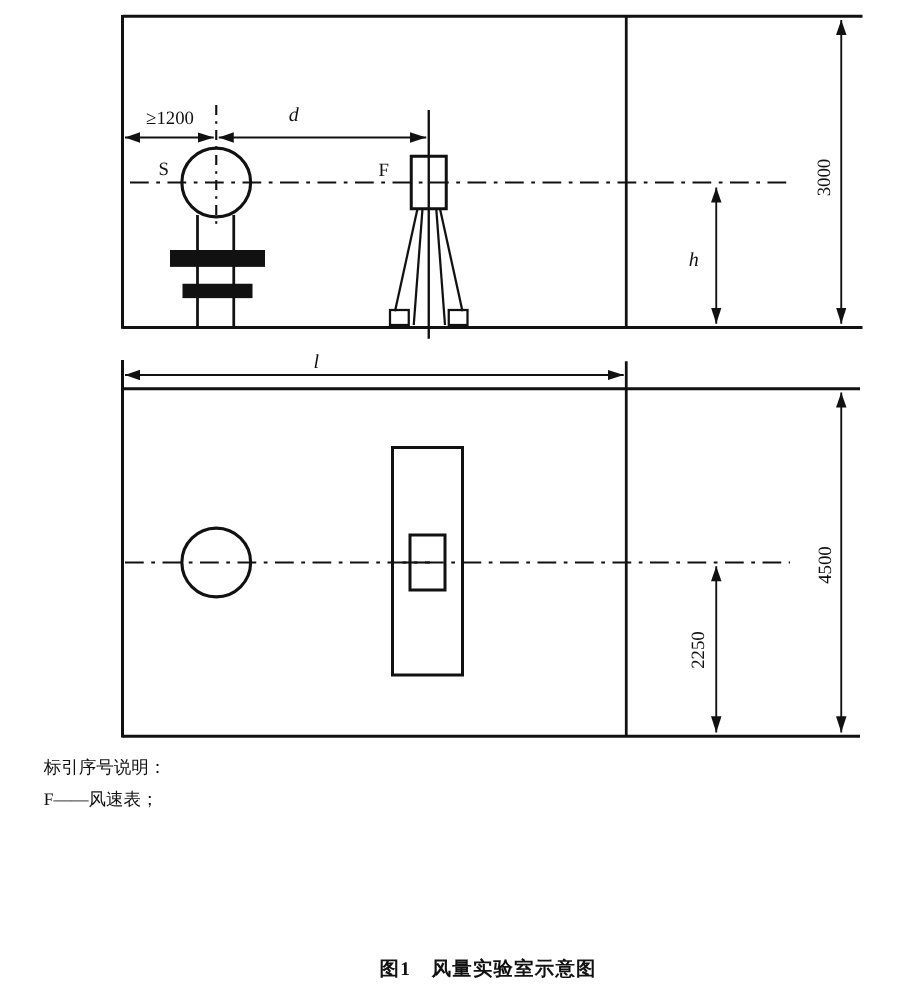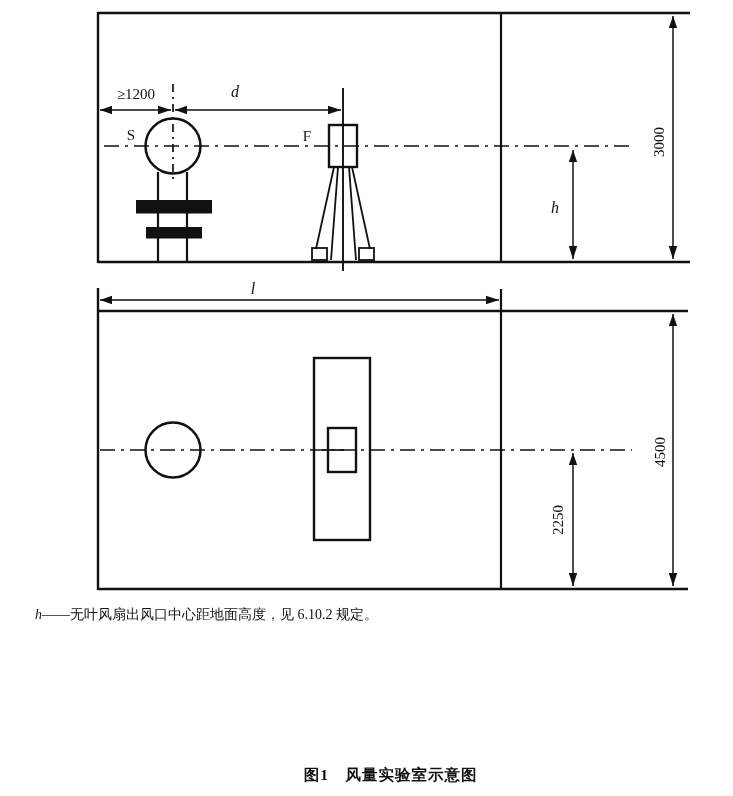--- a/index.html
+++ b/index.html
@@ -137,20 +137,21 @@
 
       <line class="stroke" x1="573" y1="453" x2="573" y2="586" stroke-width="1.5" marker-start="url(#arrS)" marker-end="url(#arrE)"></line>
       <text x="563" y="520" text-anchor="middle" transform="rotate(-90 563 520)">2250</text>
 
       <line class="stroke" x1="673" y1="314" x2="673" y2="586" stroke-width="1.5" marker-start="url(#arrS)" marker-end="url(#arrE)"></line>
       <text x="665" y="452" text-anchor="middle" transform="rotate(-90 665 452)">4500</text>
     </g>
   </svg>
 
   <div class="legend">
+    <div>标引序号说明：</div>
     <div class="legend-item">
-      <span class="sym italic">h</span><span>——</span><span>无叶风扇出风口中心距地面高度，见 6.10.2 规定。</span>
+      <span class="sym">F</span><span>——</span><span>风速表；</span>
     </div>
   </div>
 
   <div class="caption">图1　风量实验室示意图</div>
 
 </div>
 
 </body></html>

